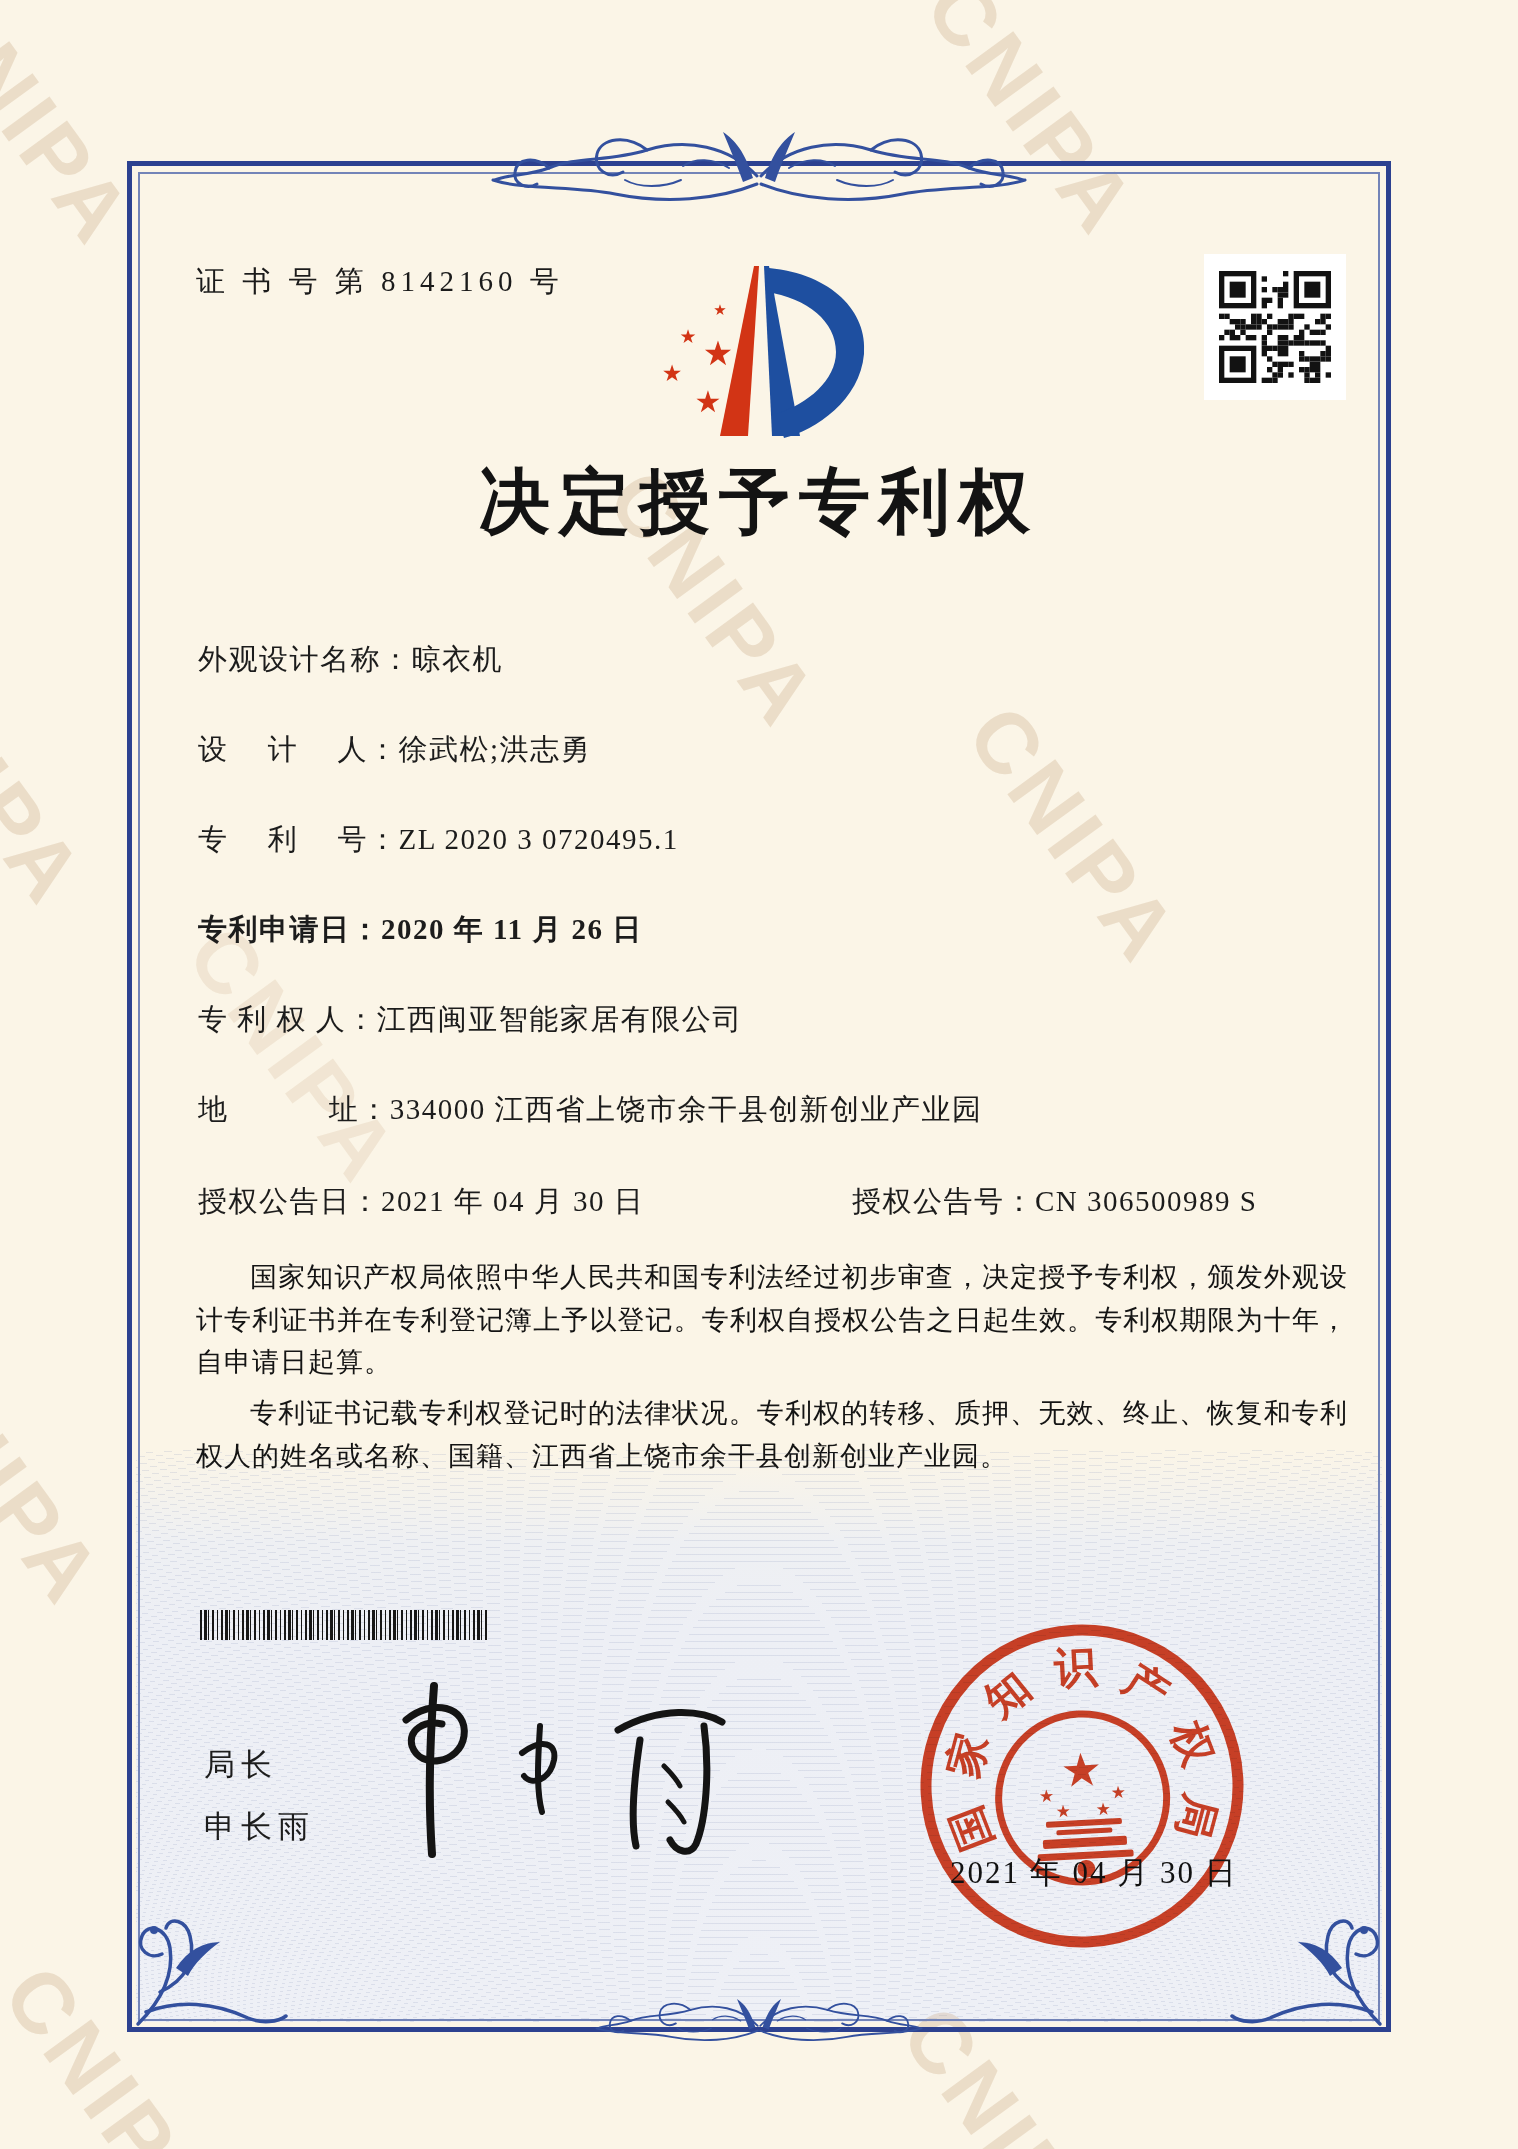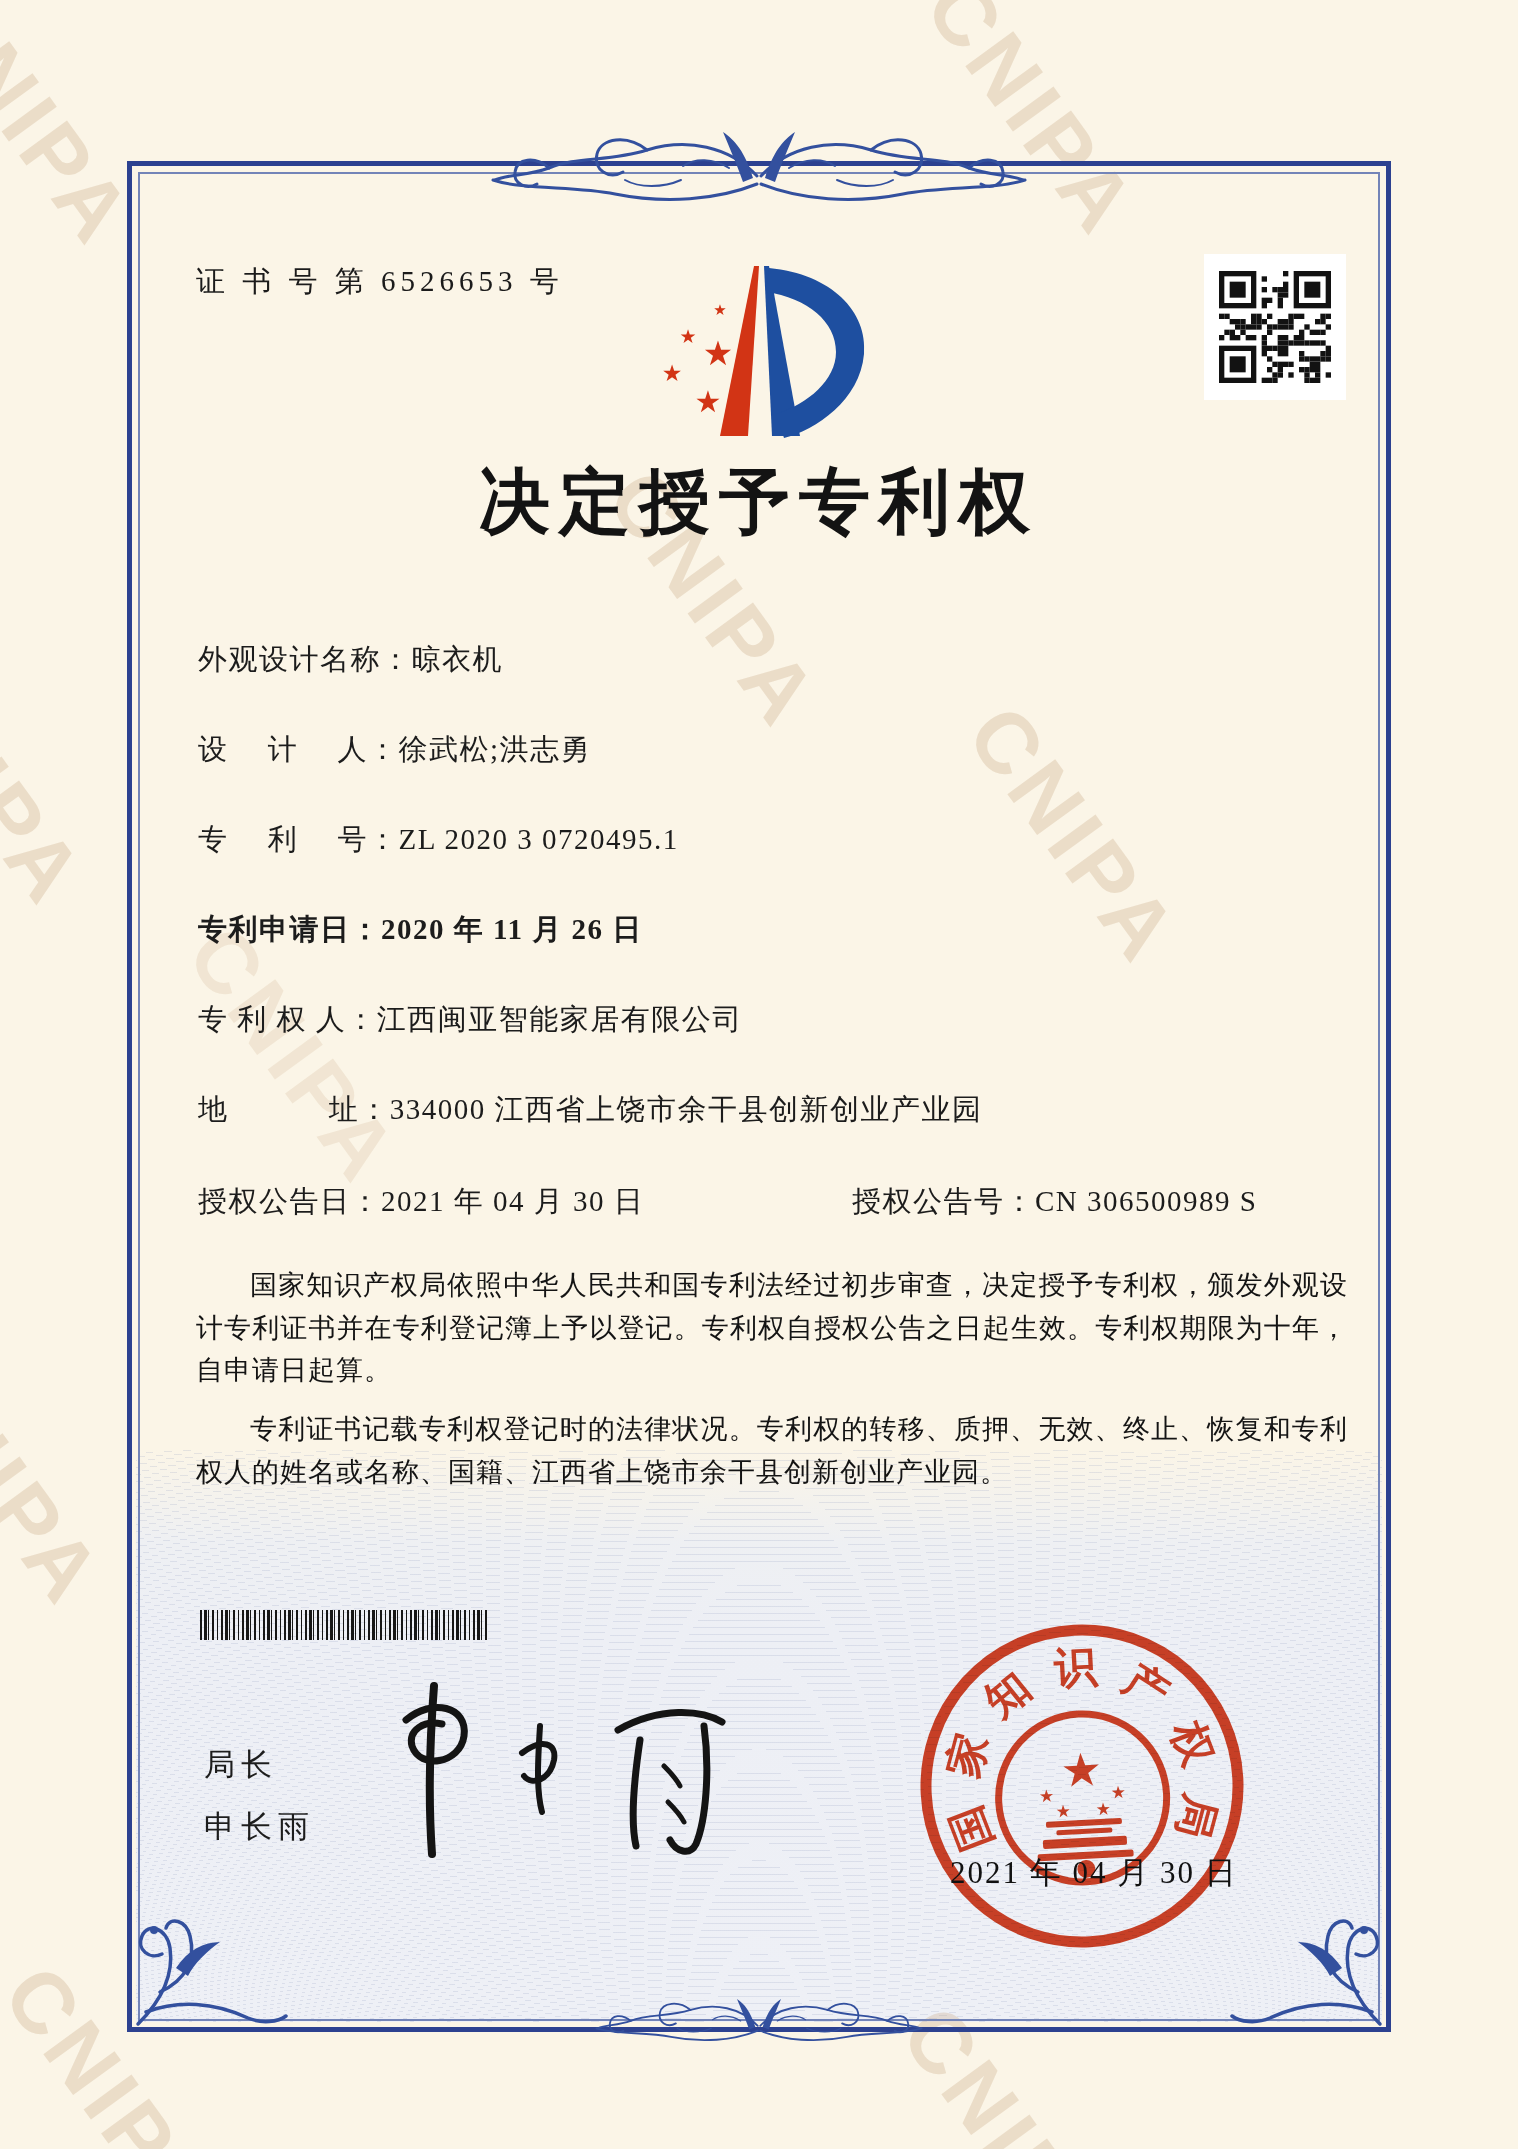--- a/index.html
+++ b/index.html
@@ -28,21 +28,21 @@
   #qr-box{position:absolute;z-index:5;left:1204px;top:254px;width:142px;height:146px;background:#ffffff;}
   #qr-box svg{position:absolute;left:15px;top:17px;}
   #title{position:absolute;z-index:5;left:0;top:455px;width:1518px;text-align:center;
       font-size:71px;font-weight:bold;color:#131313;letter-spacing:9px;}
   
   .row{position:absolute;z-index:5;left:198px;font-size:29px;color:#1c1c1c;letter-spacing:1.5px;white-space:nowrap;}
   .row .lab{letter-spacing:1.5px;}
   
   #body-text{position:absolute;z-index:5;left:196px;top:1248px;width:1152px;
       font-size:27px;line-height:1.58;color:#141414;text-align:justify;letter-spacing:1px;}
-  #body-text p{margin:16px 0 5px 0;text-indent:2em;}
+  #body-text p{margin:8px 0 5px 0;text-indent:2em;}
   
   #barcode{position:absolute;z-index:5;left:200px;top:1610px;width:290px;height:30px;
       background:repeating-linear-gradient(90deg,#161616 0 2px,transparent 2px 4px,#161616 4px 7px,transparent 7px 8px,#161616 8px 9px,transparent 9px 12px,#161616 12px 14px,transparent 14px 17px,#161616 17px 18px,transparent 18px 21px);}
   #director-role{position:absolute;z-index:5;left:204px;top:1744px;font-size:31px;color:#1d1d1d;letter-spacing:6px;}
   #director-name{position:absolute;z-index:5;left:204px;top:1806px;font-size:31px;color:#1d1d1d;letter-spacing:6px;}
   #signature{position:absolute;z-index:6;left:372px;top:1668px;}
   #seal{position:absolute;z-index:5;left:912px;top:1616px;transform:rotate(-3deg);mix-blend-mode:multiply;}
   #seal-date{position:absolute;z-index:7;left:950px;top:1852px;font-size:31px;color:#111;letter-spacing:2px;white-space:nowrap;}
 </style>
 </head>
@@ -90,21 +90,21 @@
       <path d="M30,120 C56,108 66,88 60,64 C56,48 40,44 36,56"></path>
       <path fill="#33509e" stroke="none" d="M46,96 C58,78 74,70 90,70 C76,80 64,92 58,104 Z"></path>
       <circle cx="24" cy="58" r="4" fill="#33509e" stroke="none"></circle>
     </g>
   </svg>
 
   <svg class="orn" style="left:1228px;top:1872px;" width="160" height="160" viewBox="0 0 160 160">
     <use href="#cf" transform="matrix(-1,0,0,1,160,0)"></use>
   </svg>
 
-  <div id="cert-no">证 书 号 第 6526653 号</div>
+  <div id="cert-no">证 书 号 第 8142160 号</div>
 
   <svg id="logo" width="240" height="190" viewBox="0 0 240 190">
     <polygon points="118,12 123,12 112,182 84,182" fill="#d23415"></polygon>
     <polygon points="128,12 133,12 164,182 136,182" fill="#1e4fa0"></polygon>
     <path fill="#1e4fa0" d="M133,14 C196,20 232,58 228,100 C224,146 180,176 148,184 L140,160 C172,150 200,126 200,98 C200,68 172,44 130,38 Z"></path>
     <g fill="#d23415" font-family="'DejaVu Sans',sans-serif" text-anchor="middle">
       <text x="84" y="61" font-size="15">★</text>
       <text x="52" y="89" font-size="19">★</text>
       <text x="82" y="111" font-size="34">★</text>
       <text x="36" y="127" font-size="23">★</text>

